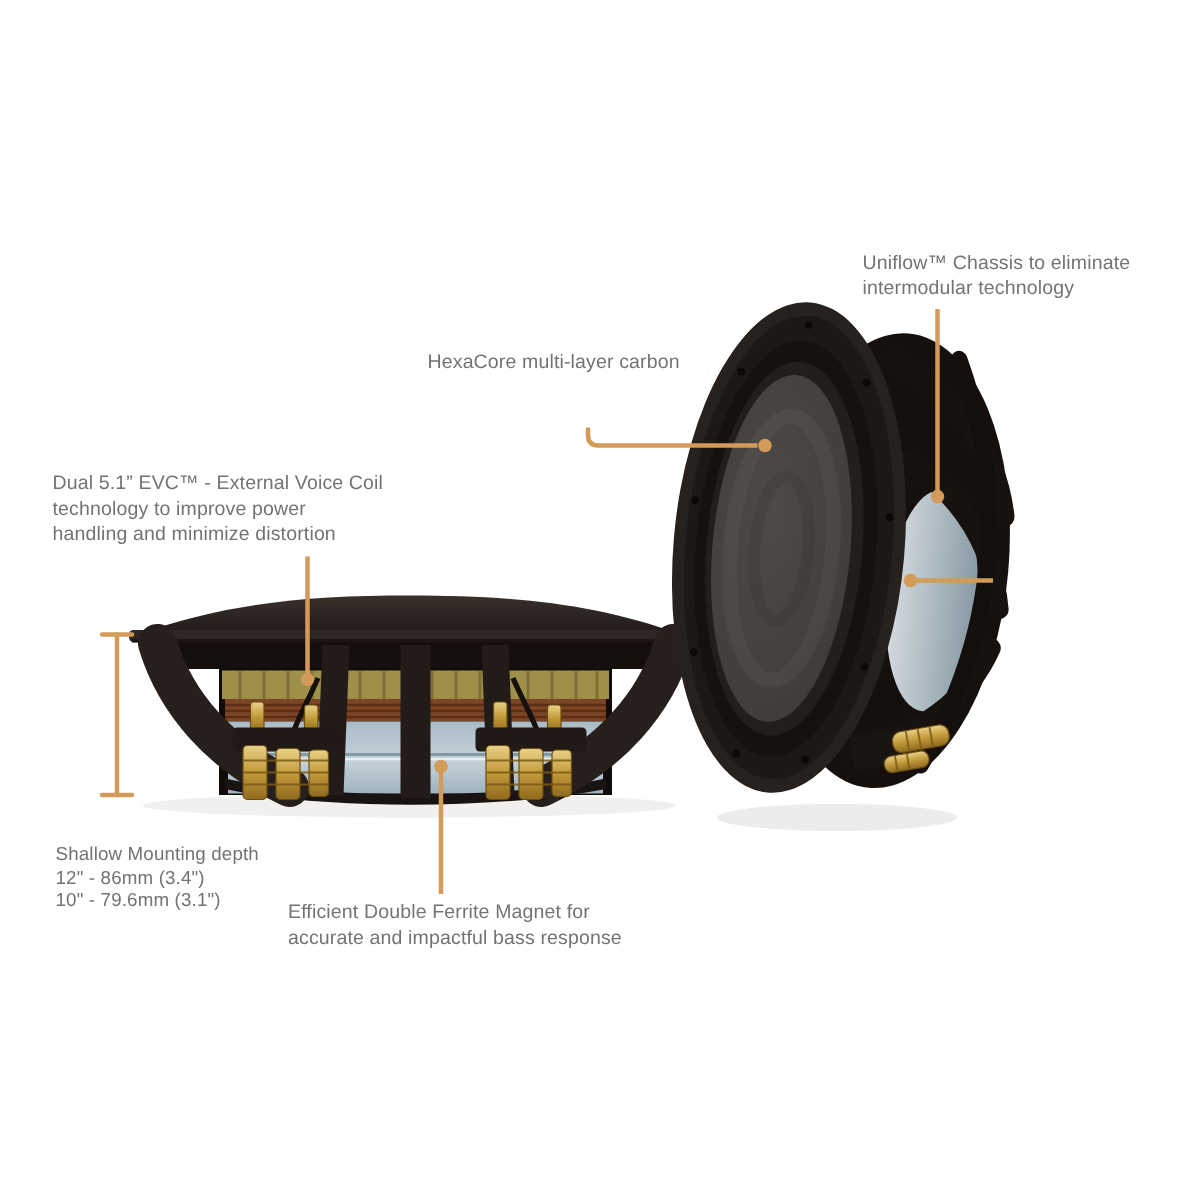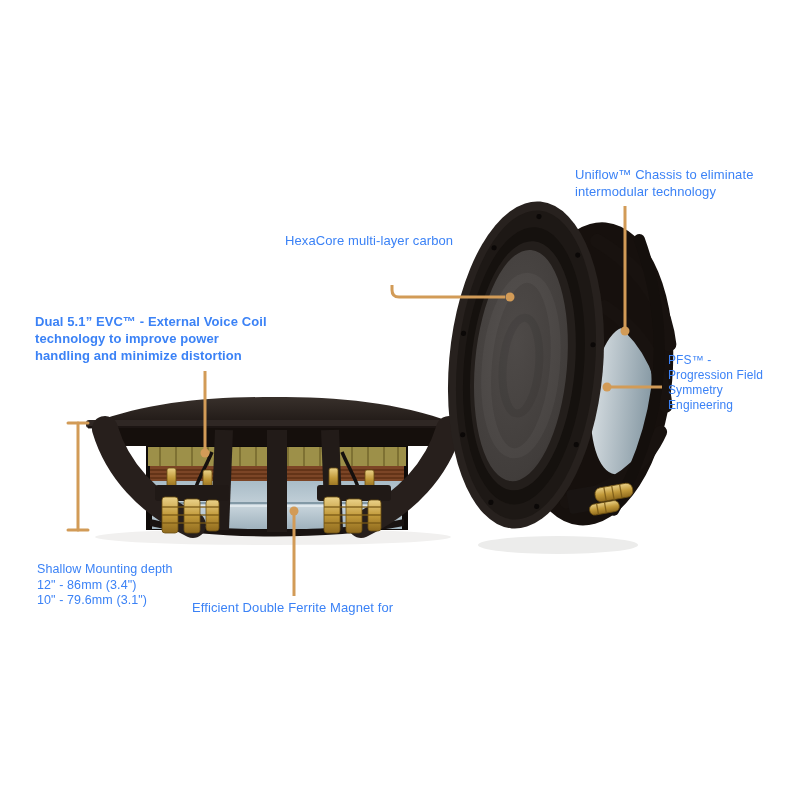--- a/index.html
+++ b/index.html
@@ -2,27 +2,27 @@
 <html><head>
 <meta charset="utf-8">
 <style>
   html,body{margin:0;padding:0;background:#ffffff;}
   #stage{
     position:relative;width:800px;height:800px;background:#ffffff;overflow:hidden;
     font-family:"Liberation Sans",sans-serif;
   }
   #artwork{position:absolute;left:0;top:0;width:800px;height:800px;}
   .note{
-    position:absolute;color:#3b82f6;
+    position:absolute;color:#737373;
     font-size:13px;line-height:17px;font-weight:400;letter-spacing:.1px;
   }
   .note div{white-space:nowrap;}
   #note-uniflow{left:575px;top:166px;}
   #note-hexacore{left:285px;top:232px;}
-  #note-dual-evc{left:35px;top:313px;font-weight:bold;}
+  #note-dual-evc{left:35px;top:313px;}
   #note-pfs{left:668px;top:353px;font-size:12px;line-height:15px;}
   #note-depth{left:37px;top:536px;font-size:12.5px;line-height:15.5px;margin-top:26px;}
   #note-magnet{left:192px;top:599px;}
 </style>
 </head>
 <body>
 
 <div id="stage">
 
   <svg id="artwork" viewBox="0 0 800 800" aria-hidden="true">
@@ -212,30 +212,25 @@
   <div class="note" id="note-hexacore">
     <div>HexaCore multi-layer carbon</div>
   </div>
 
   <div class="note" id="note-dual-evc">
     <div>Dual 5.1” EVC™ - External Voice Coil</div>
     <div>technology to improve power</div>
     <div>handling and minimize distortion</div>
   </div>
 
-  <div class="note" id="note-pfs">
-    <div>PFS™ -</div>
-    <div>Progression Field</div>
-    <div>Symmetry</div>
-    <div>Engineering</div>
-  </div>
 
   <div class="note" id="note-depth">
     <div>Shallow Mounting depth</div>
     <div>12" - 86mm (3.4")</div>
     <div>10" - 79.6mm (3.1")</div>
   </div>
 
   <div class="note" id="note-magnet">
     <div>Efficient Double Ferrite Magnet for</div>
+    <div>accurate and impactful bass response</div>
   </div>
 
 </div>
 
 </body></html>

